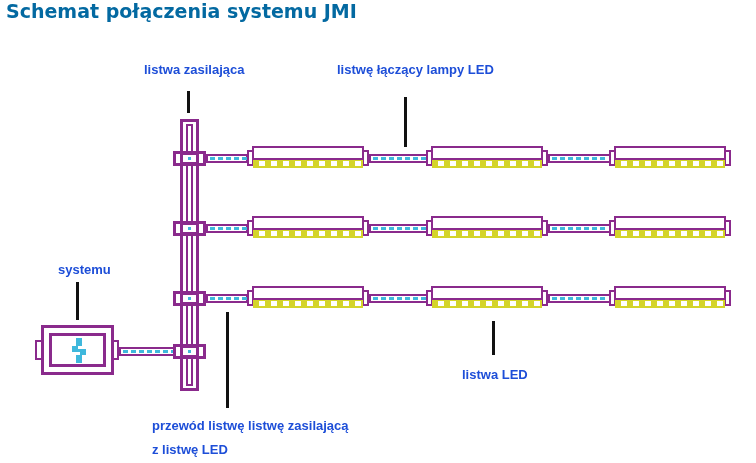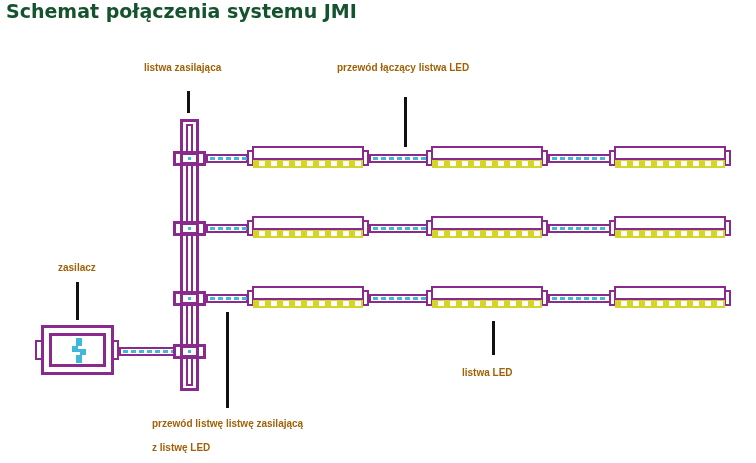--- a/index.html
+++ b/index.html
@@ -1,27 +1,27 @@
 <!DOCTYPE html>
 <html><head>
 <meta charset="utf-8">
 <style>
   html,body{margin:0;padding:0;background:#fff;}
   body{width:756px;height:463px;position:relative;overflow:hidden;font-family:"DejaVu Sans",sans-serif;}
-  .title{position:absolute;left:6px;top:0px;font-family:"DejaVu Sans",sans-serif;font-weight:bold;font-size:19px;color:#14532d;}
-  .lbl{position:absolute;font-family:"Liberation Sans",sans-serif;font-weight:bold;font-size:10px;color:#a16207;white-space:nowrap;}
+  .title{position:absolute;left:6px;top:0px;font-family:"DejaVu Sans",sans-serif;font-weight:bold;font-size:19px;color:#0369a1;}
+  .lbl{position:absolute;font-family:"Liberation Sans",sans-serif;font-weight:bold;font-size:13px;color:#1d4ed8;white-space:nowrap;}
   svg{position:absolute;left:0;top:0;}
 </style>
 </head>
 <body>
 
 <div class="title">Schemat połączenia systemu JMI</div>
 <div class="lbl" style="left:144px;top:62px">listwa zasilająca</div>
-<div class="lbl" style="left:337px;top:62px">przewód łączący listwa LED</div>
-<div class="lbl" style="left:58px;top:262px">zasilacz</div>
+<div class="lbl" style="left:337px;top:62px">listwę łączący lampy LED</div>
+<div class="lbl" style="left:58px;top:262px">systemu</div>
 <div class="lbl" style="left:152px;top:418px">przewód listwę listwę zasilającą</div>
 <div class="lbl" style="left:152px;top:442px">z listwę LED</div>
 <div class="lbl" style="left:462px;top:367px">listwa LED</div>
 
 <svg id="diagram" width="756" height="463">
     <g>
       <rect x="180" y="119" width="19" height="3" fill="#8a2a8c"></rect>
       <rect x="180" y="388" width="19" height="3" fill="#8a2a8c"></rect>
       <rect x="180" y="119" width="3" height="272" fill="#8a2a8c"></rect>
       <rect x="196" y="119" width="3" height="272" fill="#8a2a8c"></rect>

